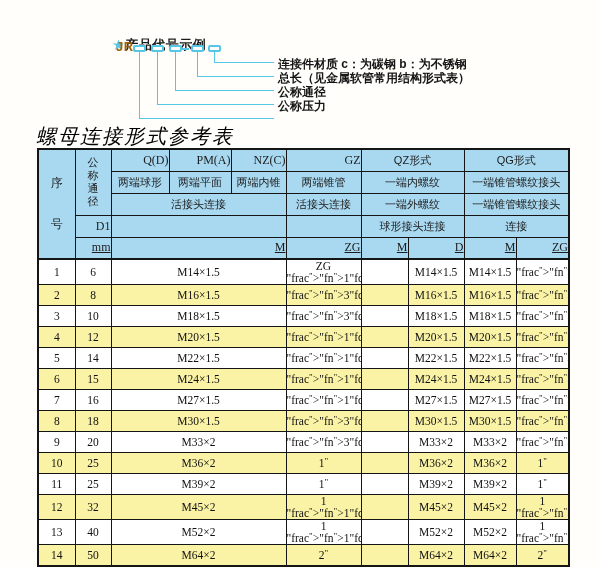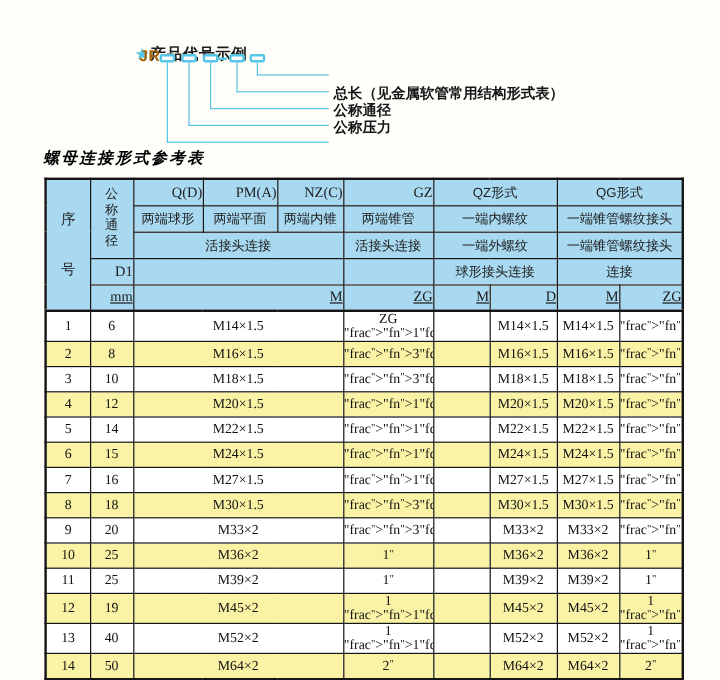--- a/index.html
+++ b/index.html
@@ -26,22 +26,22 @@
   .jr-code{position:absolute;left:116px;top:39px;font-size:13px;font-weight:700;color:#a16207;letter-spacing:.5px;}
   .code-box{position:absolute;top:45px;width:13px;height:7px;border:2px solid var(--accent);border-radius:2px;background:#fff;}
   .code-dash{position:absolute;top:48px;left:182px;width:7px;height:2px;background:var(--accent);}
   .connector{position:absolute;border-left:1.5px solid var(--accent);border-bottom:1.5px solid var(--accent);}
   .diag-label{position:absolute;left:278px;height:14px;line-height:14px;font-size:12px;font-weight:600;white-space:nowrap;color:#161616;}
 
   
   .table-title{
     position:absolute;left:36px;top:123px;
     font-family:"DejaVu Serif", serif;
-    font-style:italic;font-weight:700;
-    font-size:13px;letter-spacing:2px;color:#000;
+    font-style:italic;font-weight:400;
+    font-size:20px;letter-spacing:2px;color:#000;
   }
 
   
   table{
     position:absolute;left:37px;top:148px;
     width:531px;border-collapse:collapse;table-layout:fixed;
     border:2px solid var(--border-c);
   }
   th,td{
     border:1px solid var(--border-c);
@@ -78,20 +78,21 @@
   <div class="code-dash"></div>
   <div class="code-box" style="left:191px"></div>
   <div class="code-box" style="left:208px"></div>
 
   <div class="connector" style="left:214px;top:52px;width:60px;height:11px"></div>
   <div class="connector" style="left:197px;top:52px;width:77px;height:25px"></div>
   <div class="connector" style="left:175px;top:52px;width:99px;height:39px"></div>
   <div class="connector" style="left:157px;top:52px;width:117px;height:53px"></div>
   <div class="connector" style="left:139px;top:52px;width:135px;height:67px"></div>
 
+  <div class="diag-label" style="top:57px">连接件材质  c：为碳钢  b：为不锈钢</div>
   <div class="diag-label" style="top:71px">总长（见金属软管常用结构形式表）</div>
   <div class="diag-label" style="top:85px">公称通径</div>
   <div class="diag-label" style="top:99px">公称压力</div>
 
   <div class="table-title">螺母连接形式参考表</div>
 
   <table>
     <colgroup>
       <col style="width:37px">
         <col style="width:36px">
@@ -264,21 +265,21 @@
           <td>25</td>
           <td colspan="3">M39×2</td>
           <td>1<span class="inch">"</span></td>
           <td></td>
           <td>M39×2</td>
           <td>M39×2</td>
           <td>1<span class="inch">"</span></td>
         </tr>
         <tr class="alt">
           <td>12</td>
-          <td>19</td>
+          <td>32</td>
           <td colspan="3">M45×2</td>
           <td>1 <span class="&lt;span">"</span>frac<span class="inch">"</span>&gt;<span class="&lt;span">"</span>fn<span class="inch">"</span>&gt;1<span class="&lt;span">"</span>fd&gt;4</td>
           <td></td>
           <td>M45×2</td>
           <td>M45×2</td>
           <td>1 <span class="&lt;span">"</span>frac<span class="inch">"</span>&gt;<span class="&lt;span">"</span>fn<span class="inch">"</span>&gt;1fd&gt;4</td>
         </tr>
         <tr>
           <td>13</td>
           <td>40</td>

